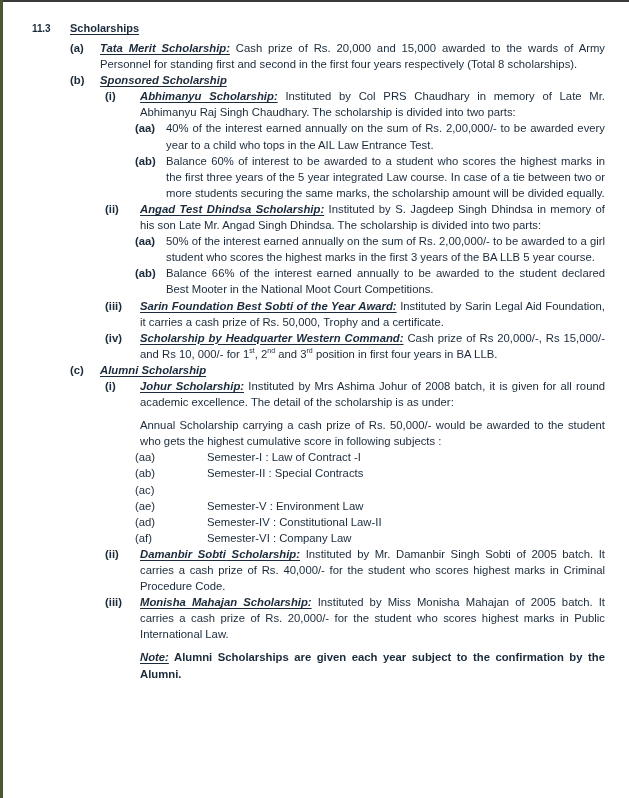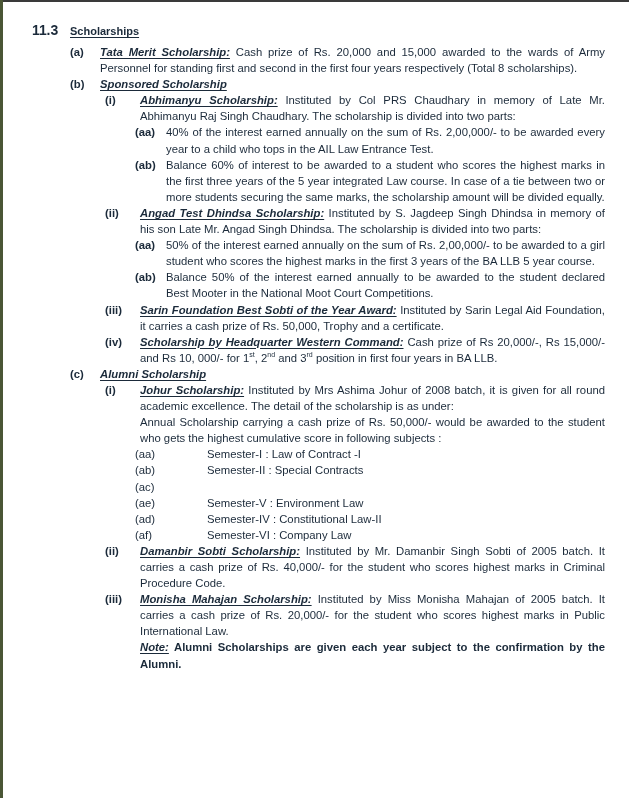--- a/index.html
+++ b/index.html
@@ -40,21 +40,21 @@
   
   .heading {
     display: flex;
     align-items: baseline;
     margin: 0 0 6px 0;
   }
   .heading .num {
     width: 38px;
     flex: none;
     margin-left: 24px;
-    font-size: 14px;
+    font-size: 10px;
     font-weight: bold;
     letter-spacing: -0.1px;
   }
   .heading .title {
     font-size: 11px;
     font-weight: bold;
     text-decoration: underline;
     text-underline-offset: 2px;
   }
   
@@ -83,21 +83,21 @@
 
   .lvl-i { padding-left: 97px; }
   .lvl-i .marker { width: 35px; }
 
   .lvl-aa { padding-left: 127px; }
   .lvl-aa .marker { width: 31px; }
 
   .lvl-sem { padding-left: 127px; }
   .lvl-sem .marker { width: 72px; font-weight: normal; }
 
-  .lvl-cont { padding-left: 132px; }
+  .lvl-cont { padding-left: 132px; margin-top: 7px; }
 
   
   .lead {
     font-weight: bold;
     text-decoration: underline;
     text-underline-offset: 1.5px;
     font-style: italic;
   }
   .allbold { font-weight: bold; }
   sup {
@@ -149,21 +149,21 @@
     <span class="body"><span class="lead">Angad Test Dhindsa Scholarship:</span><span>  Instituted by S. Jagdeep Singh Dhindsa in memory of his son Late Mr. Angad Singh Dhindsa. The scholarship is divided into two parts:</span></span>
   </div>
 
   <div class="row lvl-aa">
     <span class="marker">(aa)</span>
     <span class="body">50% of the interest earned annually on the sum of Rs. 2,00,000/- to be awarded to a girl student who scores the highest marks in the first 3 years of the BA LLB 5 year course.</span>
   </div>
 
   <div class="row lvl-aa">
     <span class="marker">(ab)</span>
-    <span class="body">Balance 50% of the interest earned annually to be awarded to the student declared Best Mooter in the National Moot Court Competitions.</span>
+    <span class="body">Balance 66% of the interest earned annually to be awarded to the student declared Best Mooter in the National Moot Court Competitions.</span>
   </div>
 
   <div class="row lvl-i">
     <span class="marker">(iii)</span>
     <span class="body"><span class="lead">Sarin Foundation Best Sobti of the Year Award:</span><span> Instituted by Sarin Legal Aid Foundation, it carries a cash prize of Rs. 50,000, Trophy and a certificate.</span></span>
   </div>
 
   <div class="row lvl-i">
     <span class="marker">(iv)</span>
     <span class="body"><span class="lead">Scholarship by Headquarter Western Command:</span><span> Cash prize of Rs 20,000/-, Rs 15,000/- and Rs 10, 000/- for 1</span><sup>st</sup><span>, 2</span><sup>nd</sup><span> and 3</span><sup>rd</sup><span> position in first four years in BA LLB.</span></span>

